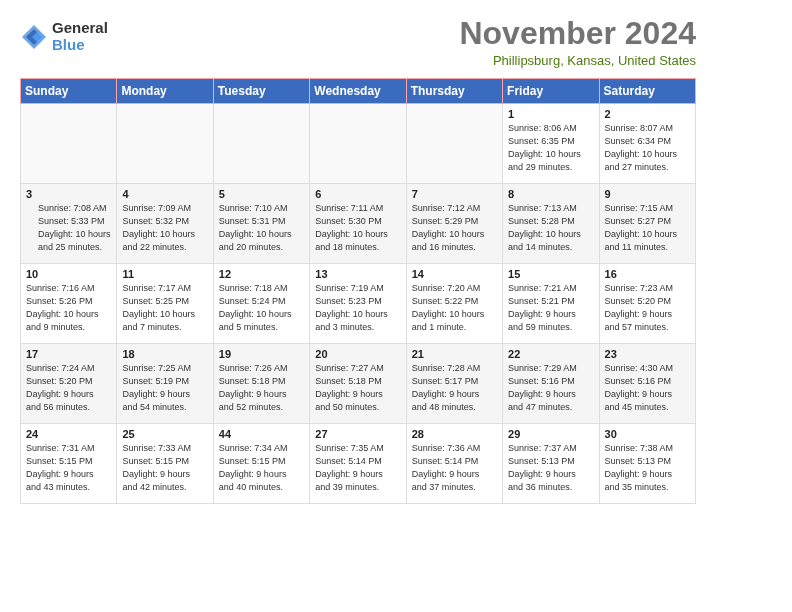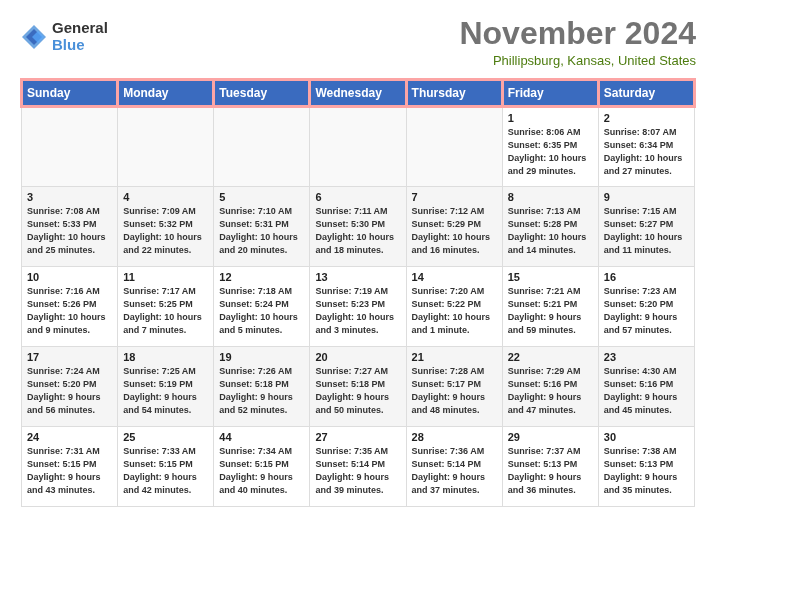--- a/index.html
+++ b/index.html
@@ -63,21 +63,21 @@
       border-collapse: collapse;
       border: 1px solid #ccc;
     }
     .calendar-table th {
       background: #3a6bbf;
       color: #fff;
       font-size: 12px;
       font-weight: bold;
       padding: 5px 4px;
       text-align: left;
-      border: 3px solid #fca5a5;
+      border: 1px solid #fca5a5;
     }
     .calendar-table td {
       width: 14.28%;
       vertical-align: top;
       padding: 4px 5px;
       font-size: 9.5px;
       color: #333;
       border: 1px solid #ddd;
       height: 80px;
       background: #fff;
@@ -92,21 +92,20 @@
       font-size: 11px;
       font-weight: bold;
       color: #222;
       display: block;
       margin-bottom: 2px;
     }
     .day-info {
       font-size: 9px;
       color: #333;
       line-height: 1.45;
-      font-weight: bold;
     }
     .empty-cell {
       background: #f9f9f9 !important;
     }
   </style>
 </head>
 <body>
 
 <div class="page">
   <div class="header-section">
@@ -157,21 +156,21 @@
             <span class="day-num">2</span>
             <div class="day-info" style="white-space: pre-line;">Sunrise: 8:07 AM
 Sunset: 6:34 PM
 Daylight: 10 hours
 and 27 minutes.</div>
           </td>
         </tr>
         <tr>
           <td>
             <span class="day-num">3</span>
-            <div class="day-info" style="white-space: pre-line;">Sunrise: 7:08 AM
+            <div class="day-info" style="white-space: pre-line; margin-left: 12px;">Sunrise: 7:08 AM
 Sunset: 5:33 PM
 Daylight: 10 hours
 and 25 minutes.</div>
           </td>
           <td>
             <span class="day-num">4</span>
             <div class="day-info" style="white-space: pre-line;">Sunrise: 7:09 AM
 Sunset: 5:32 PM
 Daylight: 10 hours
 and 22 minutes.</div>

